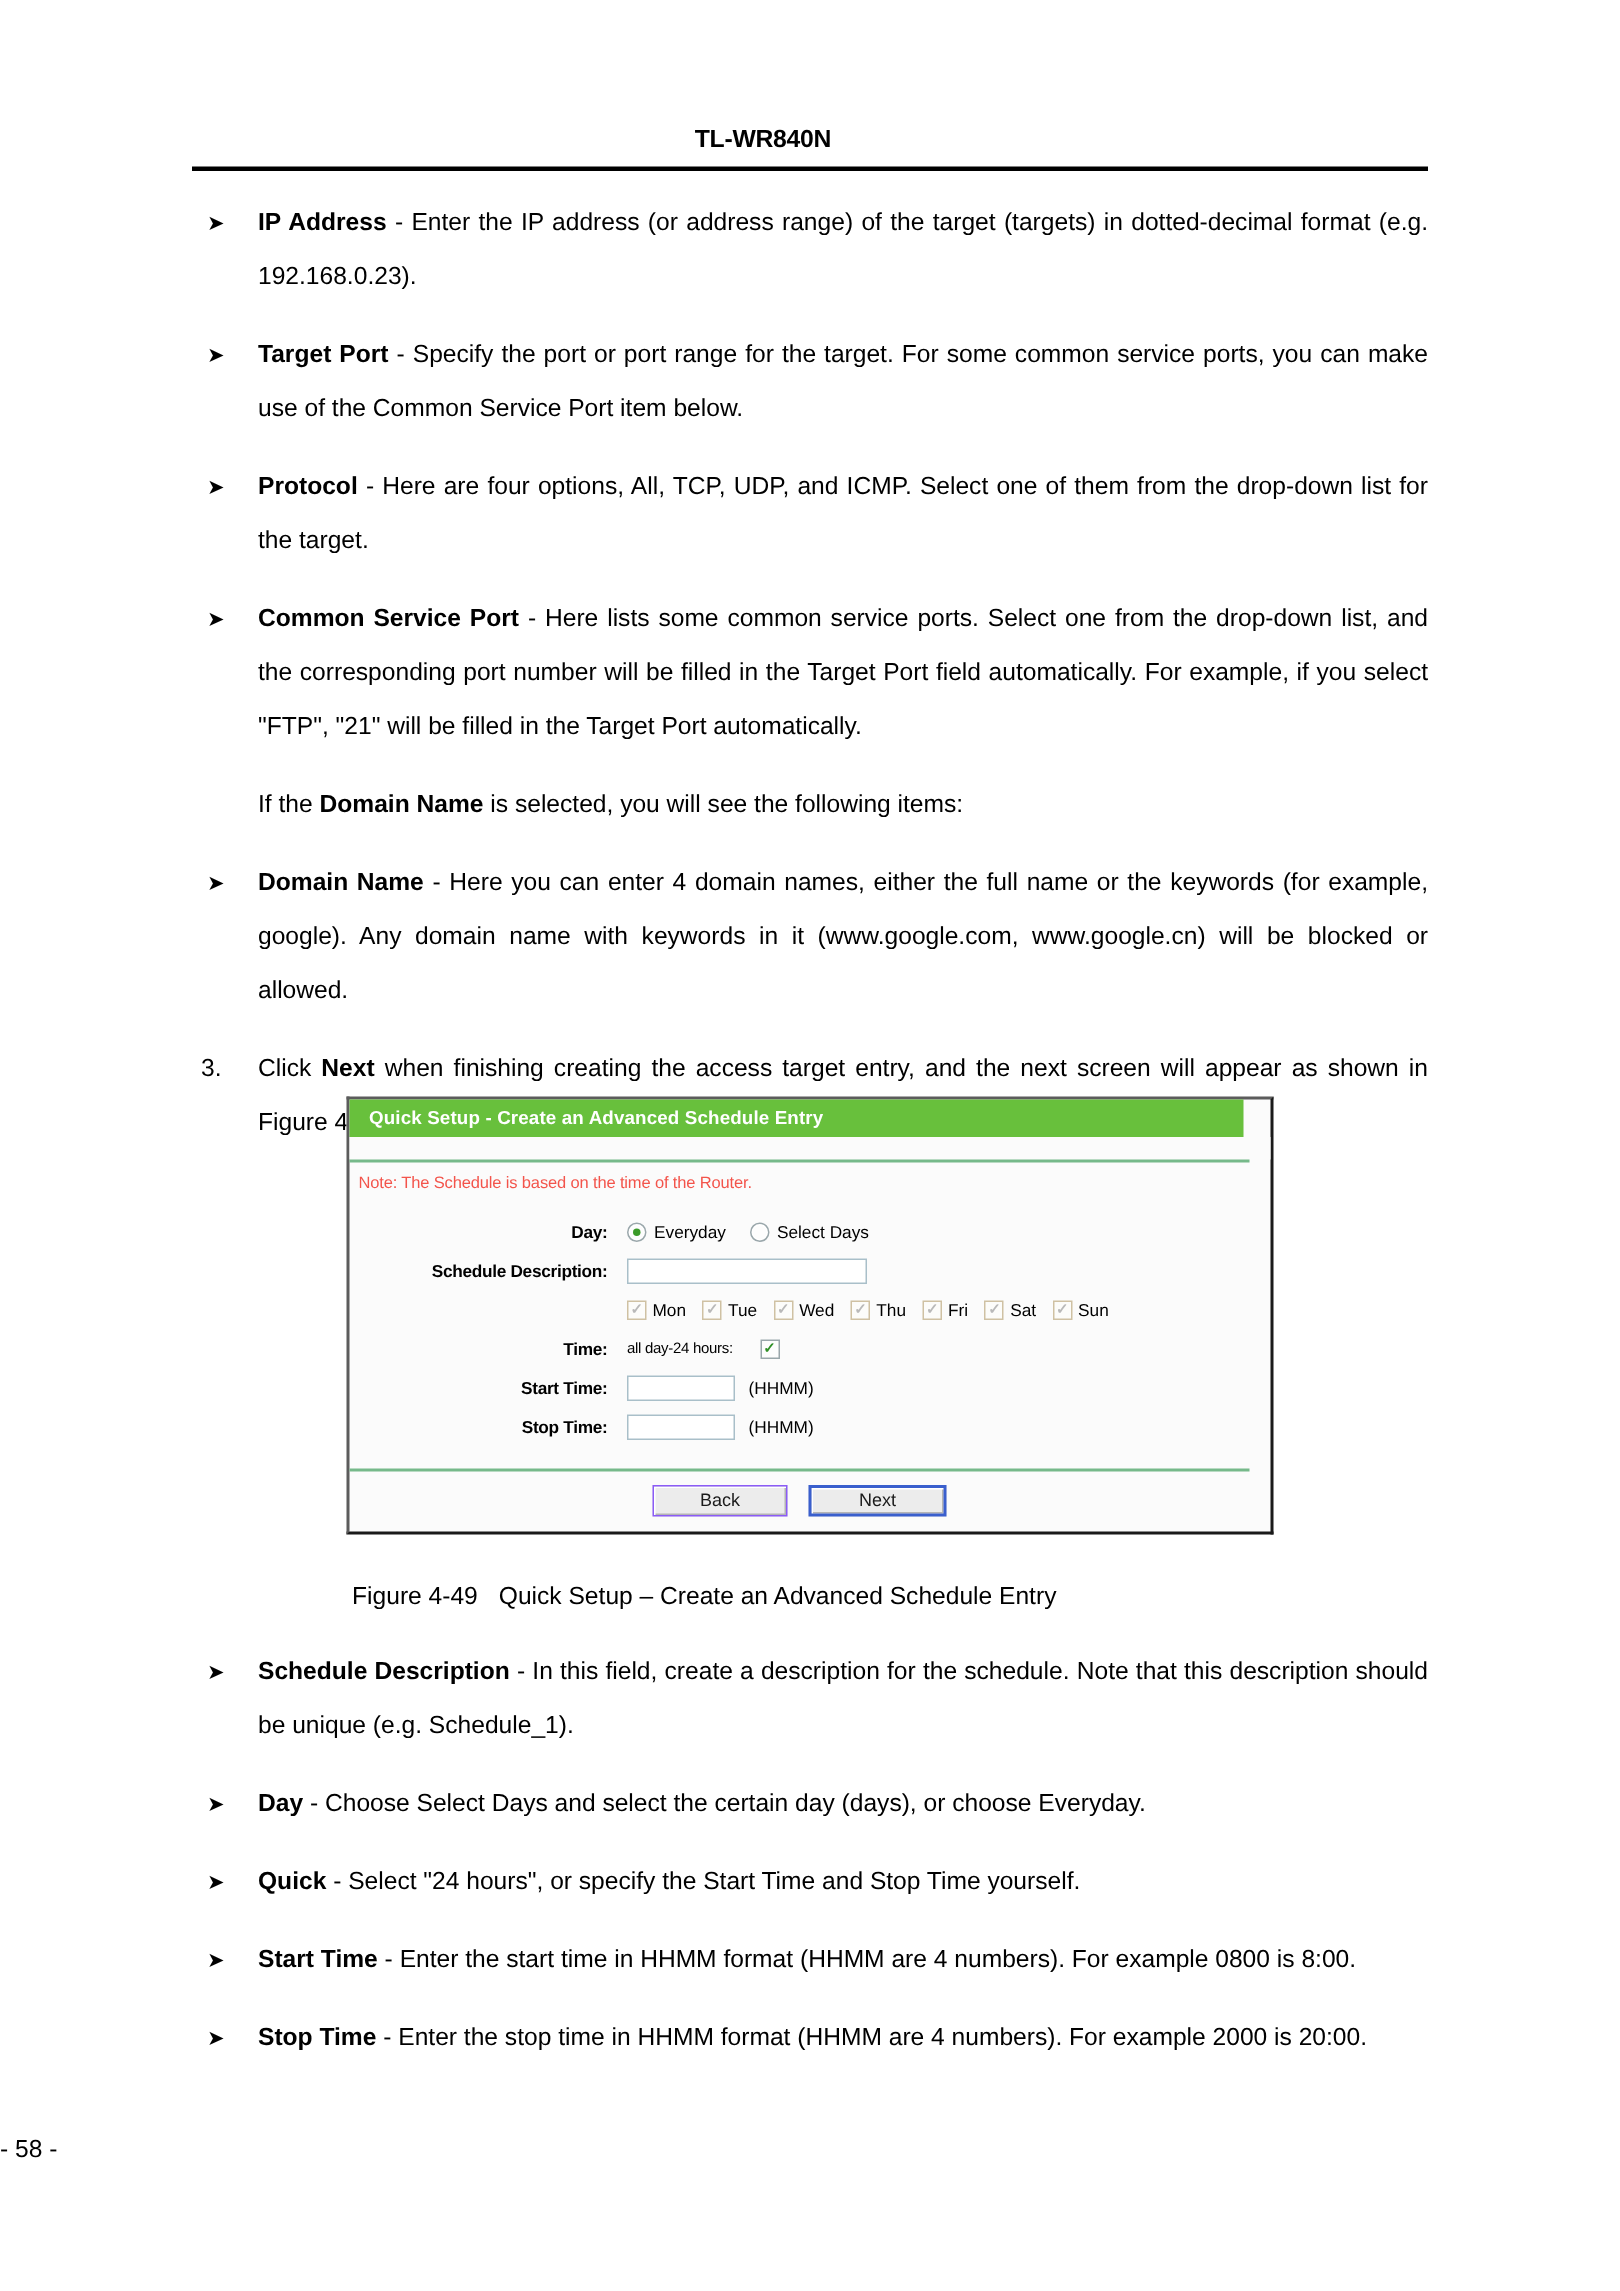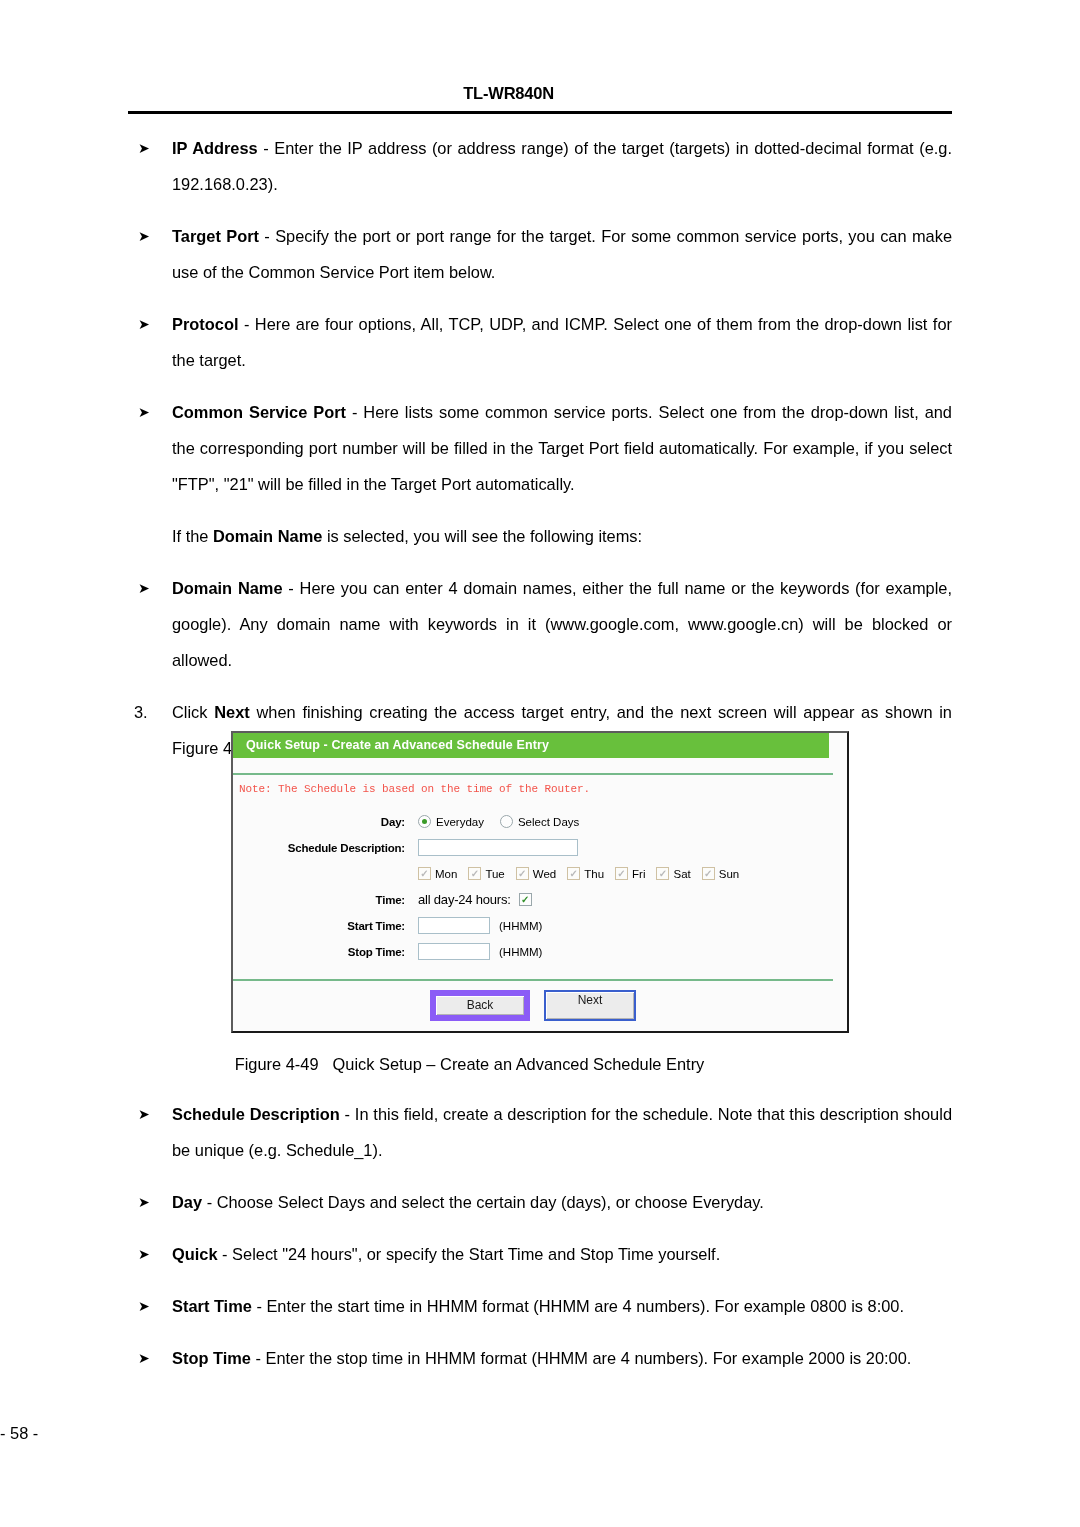--- a/index.html
+++ b/index.html
@@ -117,21 +117,20 @@
   .rp-sep {
     height: 2px;
     background: #76b98a;
     margin: 0 14px 0 0;
   }
   .rp-note {
     color: #f3544b;
     font-size: 11px;
     padding: 8px 0 8px 6px;
     letter-spacing: -0.1px;
-    font-family: Liberation Mono, monospace;
   }
   .rp-form {
     padding: 6px 0 14px 0;
   }
   .frow {
     display: flex;
     align-items: center;
     min-height: 25px;
     margin-bottom: 1px;
   }
@@ -198,21 +197,21 @@
     font-weight: bold;
   }
   .cbox.disabled {
     border-color: #cfc1a3;
     background: #fcfcfa;
     color: #b9b9b9;
   }
   .daycb { margin-right: 4px; }
   .daylbl { margin-right: 11px; font-size: 11.5px; }
   .daylbl.lastd { margin-right: 0; }
-  .allday-lbl { margin-right: 8px; font-size: 13px; letter-spacing: -0.2px; }
+  .allday-lbl { margin-right: 18px; font-size: 10px; letter-spacing: -0.2px; }
 
   
   .rp-btnsep {
     height: 2px;
     background: #76b98a;
     margin: 0 14px 0 0;
   }
   .rp-buttons {
     padding: 9px 0 10px 0;
     display: flex;
@@ -220,21 +219,21 @@
     gap: 14px;
     margin-right: 14px;
   }
   .btn {
     font-size: 12px;
     font-family: "Liberation Sans", sans-serif;
     padding: 2px 0 3px 0;
     width: 88px;
     text-align: center;
     background: #ececec;
-    border: 6px solid #8b5cf6;
+    border: 1px solid #8b5cf6;
     box-shadow: inset 1px 1px 0 #ffffff, inset -1px -1px 0 #b4b4b4;
     color: #1a1a1a;
   }
   .btn.focused {
     border: 2px solid #3a5fcd;
     padding: 1px 0 2px 0;
   }
 
   
   .fig-caption {

